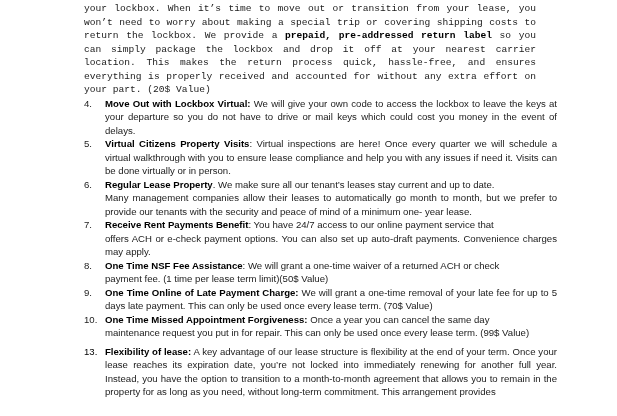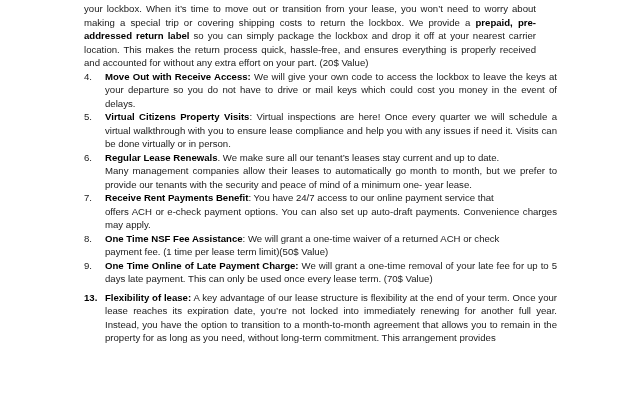--- a/index.html
+++ b/index.html
@@ -20,20 +20,21 @@
   .doc {
     position: absolute;
     top: 2px;
     left: 84px;
     width: 473px;
   }
   .intro {
     margin-left: 21px;
     width: 452px;
     text-align: justify;
+    font-family: Liberation Mono, monospace;
   }
   .intro b, .item-heading {
     font-weight: bold;
     color: #000000;
   }
   .item {
     display: flex;
     align-items: flex-start;
   }
   .item-number {
@@ -42,66 +43,71 @@
   }
   .item-text {
     width: 452px;
     text-align: justify;
     white-space: pre-line;
   }
   .item-13 {
     margin-top: 5px;
   }
   .item-13 .item-number {
-    font-weight: bold;
+    font-weight: normal;
     color: #000000;
   }
 </style>
 </head>
 <body>
 
 <div class="doc">
 
   <p class="intro" style="margin:0;"><span>your lockbox. When it’s time to move out or transition from your lease, you won’t need to worry about making a special trip or covering shipping costs to return the lockbox. We provide a </span><b>prepaid, pre-addressed return label</b><span> so you can simply package the lockbox and drop it off at your nearest carrier location. This makes the return process quick, hassle-free, and ensures everything is properly received and accounted for without any extra effort on your part. (20$ Value)</span></p>
 
   <div>
 
     <div class="item">
       <span class="item-number">4.</span>
-      <div class="item-text"><b class="item-heading">Move Out with Receive Access:</b><span> We will give your own code to access the lockbox to leave the keys at your departure so you do not have to drive or mail keys which could cost you money in the event of delays.</span></div>
+      <div class="item-text"><b class="item-heading">Move Out with Lockbox Virtual:</b><span> We will give your own code to access the lockbox to leave the keys at your departure so you do not have to drive or mail keys which could cost you money in the event of delays.</span></div>
     </div>
 
     <div class="item">
       <span class="item-number">5.</span>
       <div class="item-text"><b class="item-heading">Virtual Citizens Property Visits</b><span>: Virtual inspections are here! Once every quarter we will schedule a virtual walkthrough with you to ensure lease compliance and help you with any issues if need it. Visits can be done virtually or in person.</span></div>
     </div>
 
     <div class="item">
       <span class="item-number">6.</span>
-      <div class="item-text"><b class="item-heading">Regular Lease Renewals</b><span>. We make sure all our tenant’s leases stay current and up to date.
+      <div class="item-text"><b class="item-heading">Regular Lease Property</b><span>. We make sure all our tenant’s leases stay current and up to date.
 Many management companies allow their leases to automatically go month to month, but we prefer to provide our tenants with the security and peace of mind of a minimum one- year lease.</span></div>
     </div>
 
     <div class="item">
       <span class="item-number">7.</span>
       <div class="item-text"><b class="item-heading">Receive Rent Payments Benefit</b><span>: You have 24/7 access to our online payment service that
 offers ACH or e-check payment options. You can also set up auto-draft payments. Convenience charges may apply.</span></div>
     </div>
 
     <div class="item">
       <span class="item-number">8.</span>
       <div class="item-text"><b class="item-heading">One Time NSF Fee Assistance</b><span>: We will grant a one-time waiver of a returned ACH or check
 payment fee. (1 time per lease term limit)(50$ Value)</span></div>
     </div>
 
     <div class="item">
       <span class="item-number">9.</span>
       <div class="item-text"><b class="item-heading">One Time Online of Late Payment Charge:</b><span> We will grant a one-time removal of your late fee for up to 5 days late payment. This can only be used once every lease term. (70$ Value)</span></div>
     </div>
 
+    <div class="item">
+      <span class="item-number">10.</span>
+      <div class="item-text"><b class="item-heading">One Time Missed Appointment Forgiveness:</b><span> Once a year you can cancel the same day
+maintenance request you put in for repair. This can only be used once every lease term. (99$ Value)</span></div>
+    </div>
 
 
 
     <div class="item item-13">
       <span class="item-number">13.</span>
       <div class="item-text"><b class="item-heading">Flexibility of lease:</b><span> A key advantage of our lease structure is flexibility at the end of your term. Once your lease reaches its expiration date, you’re not locked into immediately renewing for another full year. Instead, you have the option to transition to a month-to-month agreement that allows you to remain in the property for as long as you need, without long-term commitment. This arrangement provides</span></div>
     </div>
 
   </div>
 </div>

